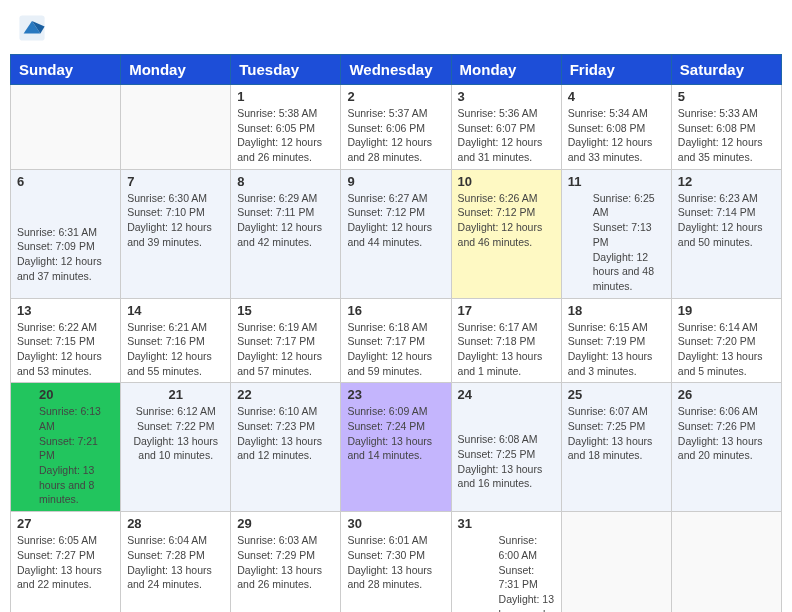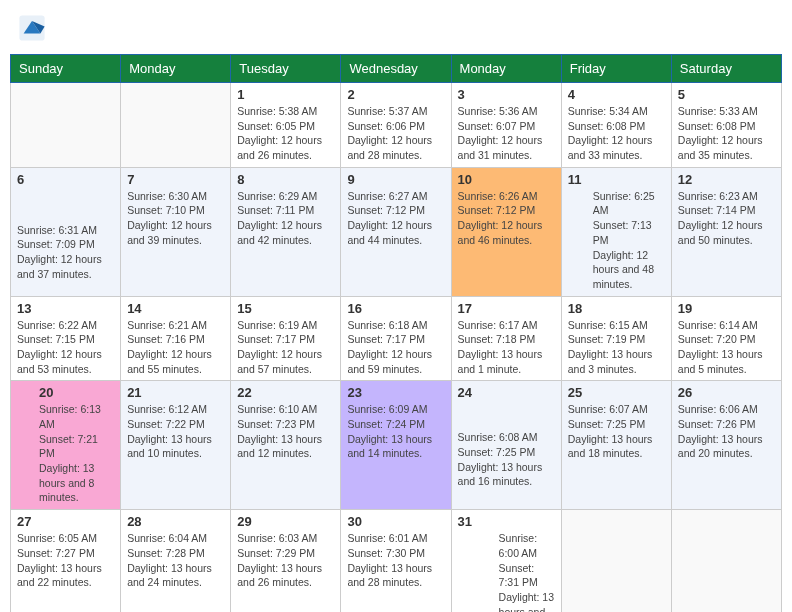--- a/index.html
+++ b/index.html
@@ -44,26 +44,26 @@
     .subtitle {
       font-size: 14px;
       color: #555;
     }
     .calendar {
       width: 100%;
       border-collapse: collapse;
       border: 1px solid #ccc;
     }
     .calendar th {
-      background-color: #15803d;
+      background-color: #1d4ed8;
       color: #fff;
       text-align: left;
       padding: 6px 8px;
-      font-size: 13px;
-      font-weight: normal;
+      font-size: 15px;
+      font-weight: bold;
       border: 1px solid #1e65a8;
     }
     .calendar td {
       vertical-align: top;
       padding: 4px 6px;
       border: 1px solid #ccc;
       width: 110px;
       min-height: 80px;
       background: #fff;
     }
@@ -175,21 +175,21 @@
           <div class="day-info" style="white-space: pre-line;">Sunrise: 6:29 AM
 Sunset: 7:11 PM
 Daylight: 12 hours and 42 minutes.</div>
         </td>
         <td style="background: rgb(240, 244, 251);">
           <span class="day-number">9</span>
           <div class="day-info" style="white-space: pre-line;">Sunrise: 6:27 AM
 Sunset: 7:12 PM
 Daylight: 12 hours and 44 minutes.</div>
         </td>
-        <td style="background: #fdba74;">
+        <td style="background: #fef9c3;">
           <span class="day-number">10</span>
           <div class="day-info" style="white-space: pre-line;">Sunrise: 6:26 AM
 Sunset: 7:12 PM
 Daylight: 12 hours and 46 minutes.</div>
         </td>
         <td style="background: rgb(240, 244, 251);">
           <span class="day-number">11</span>
           <div class="day-info" style="white-space: pre-line; margin-left: 25px;">Sunrise: 6:25 AM
 Sunset: 7:13 PM
 Daylight: 12 hours and 48 minutes.</div>
@@ -239,27 +239,27 @@
 Daylight: 13 hours and 3 minutes.</div>
         </td>
         <td>
           <span class="day-number">19</span>
           <div class="day-info" style="white-space: pre-line;">Sunrise: 6:14 AM
 Sunset: 7:20 PM
 Daylight: 13 hours and 5 minutes.</div>
         </td>
       </tr>
       <tr>
-        <td style="background: #f9a8d4; padding-left: 28px;">
+        <td style="background: #22c55e; padding-left: 28px;">
           <span class="day-number">20</span>
           <div class="day-info" style="white-space: pre-line;">Sunrise: 6:13 AM
 Sunset: 7:21 PM
 Daylight: 13 hours and 8 minutes.</div>
         </td>
-        <td style="background: rgb(240, 244, 251);">
+        <td style="background: rgb(240, 244, 251); text-align: center;">
           <span class="day-number">21</span>
           <div class="day-info" style="white-space: pre-line;">Sunrise: 6:12 AM
 Sunset: 7:22 PM
 Daylight: 13 hours and 10 minutes.</div>
         </td>
         <td style="background: rgb(240, 244, 251);">
           <span class="day-number">22</span>
           <div class="day-info" style="white-space: pre-line;">Sunrise: 6:10 AM
 Sunset: 7:23 PM
 Daylight: 13 hours and 12 minutes.</div>

